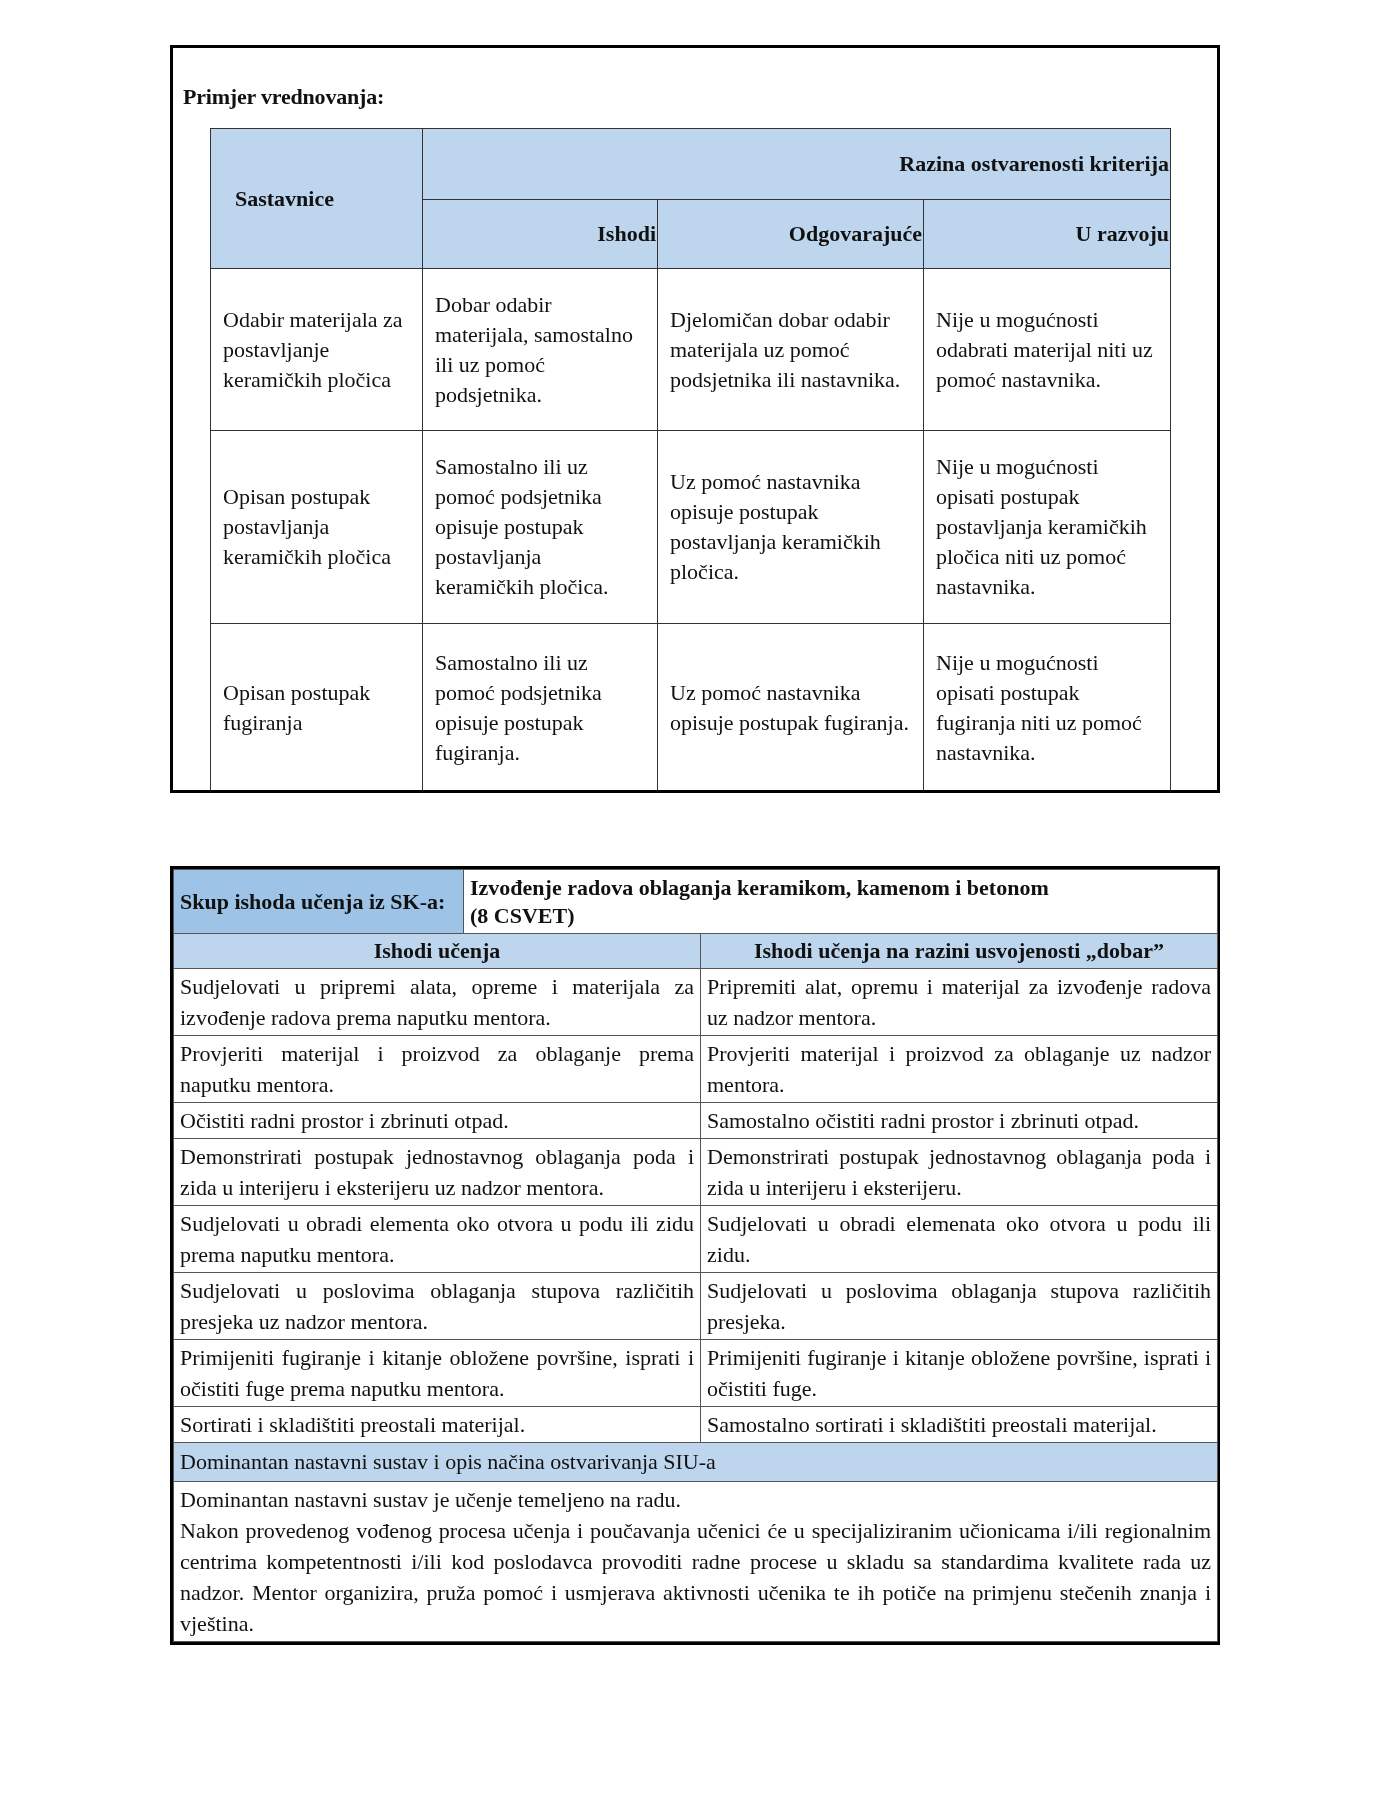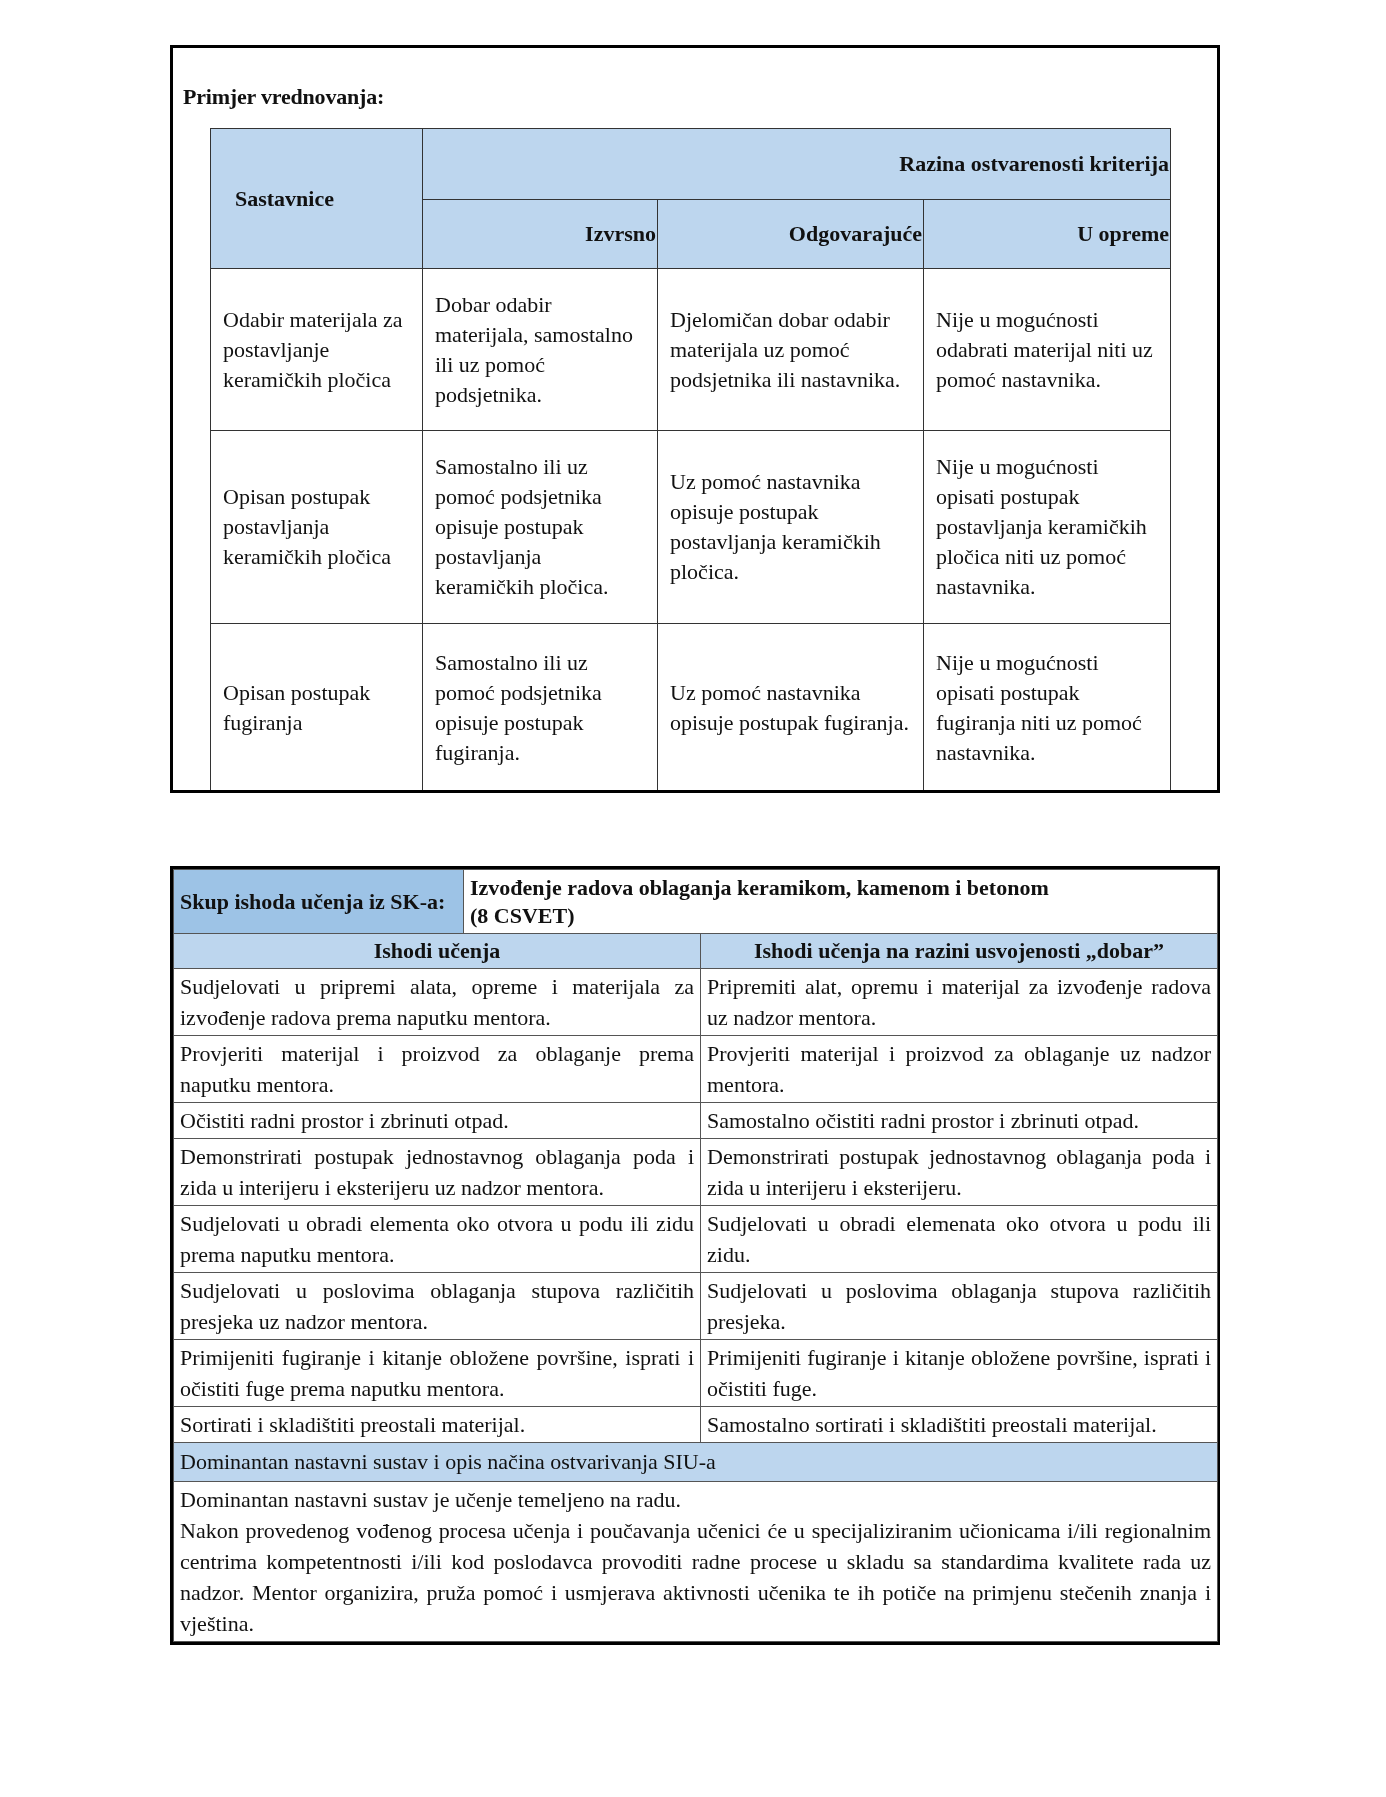--- a/index.html
+++ b/index.html
@@ -37,23 +37,23 @@
         <col style="width:235px">
         <col style="width:266px">
         <col style="width:247px">
     </colgroup>
     <thead>
       <tr style="height:71px">
         <th rowspan="2" class="left">Sastavnice</th>
         <th colspan="3">Razina ostvarenosti kriterija</th>
       </tr>
       <tr style="height:69px">
-        <th>Izvrsno</th>
+        <th>Ishodi</th>
         <th>Odgovarajuće</th>
-        <th>U opreme</th>
+        <th>U razvoju</th>
       </tr>
     </thead>
     <tbody>
       <tr style="height:162px">
         <td>Odabir materijala za postavljanje keramičkih pločica</td>
         <td>Dobar odabir materijala, samostalno ili uz pomoć podsjetnika.</td>
         <td>Djelomičan dobar  odabir materijala uz pomoć podsjetnika ili nastavnika.</td>
         <td>Nije u mogućnosti odabrati materijal niti uz pomoć nastavnika.</td>
       </tr>
       <tr style="height:193px">

